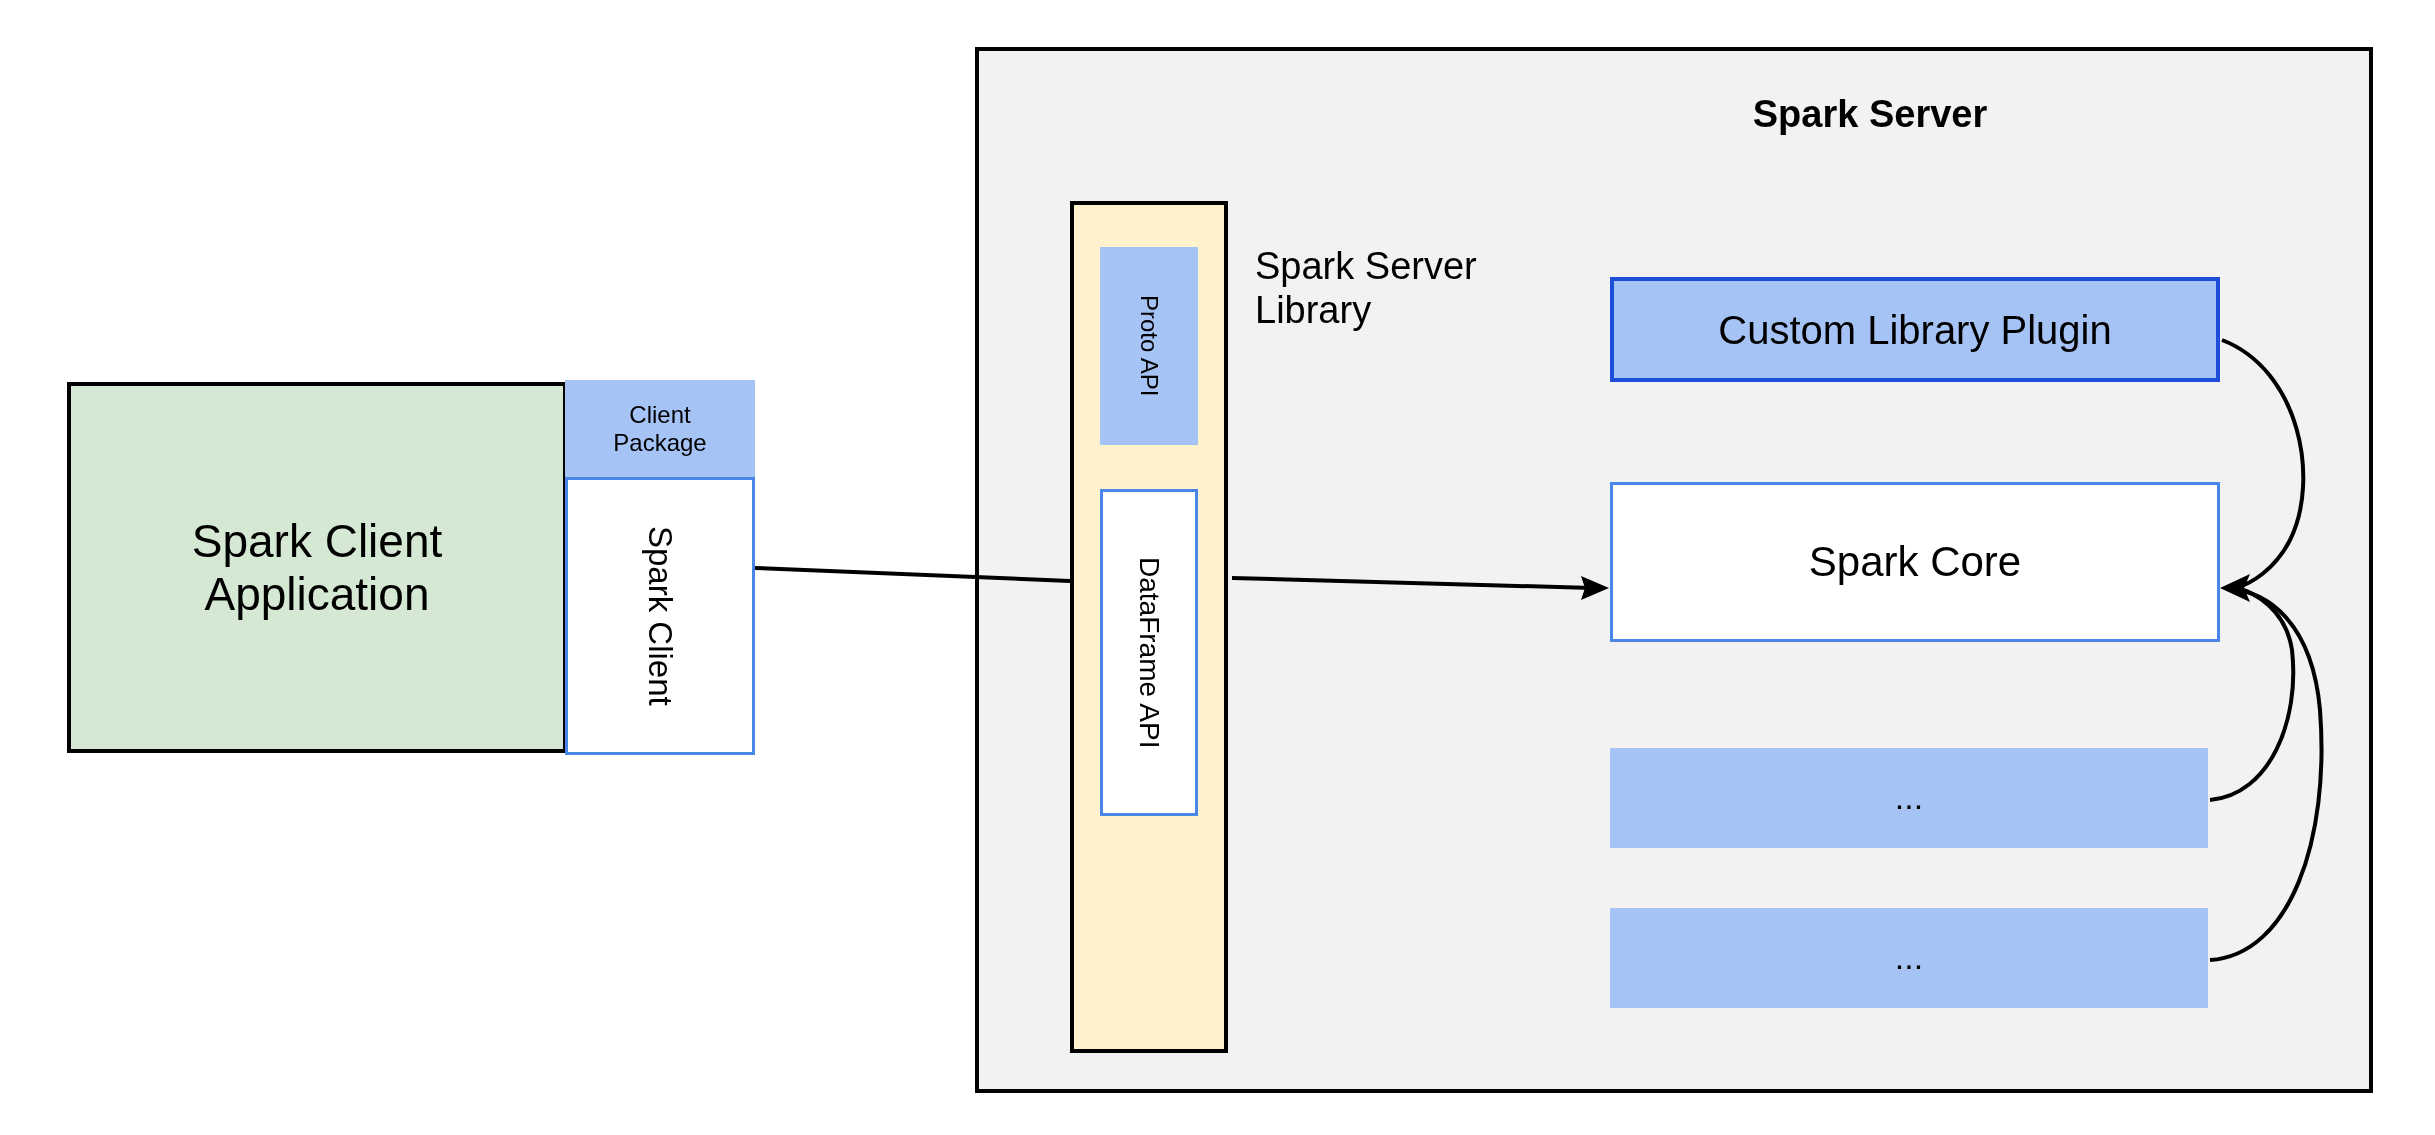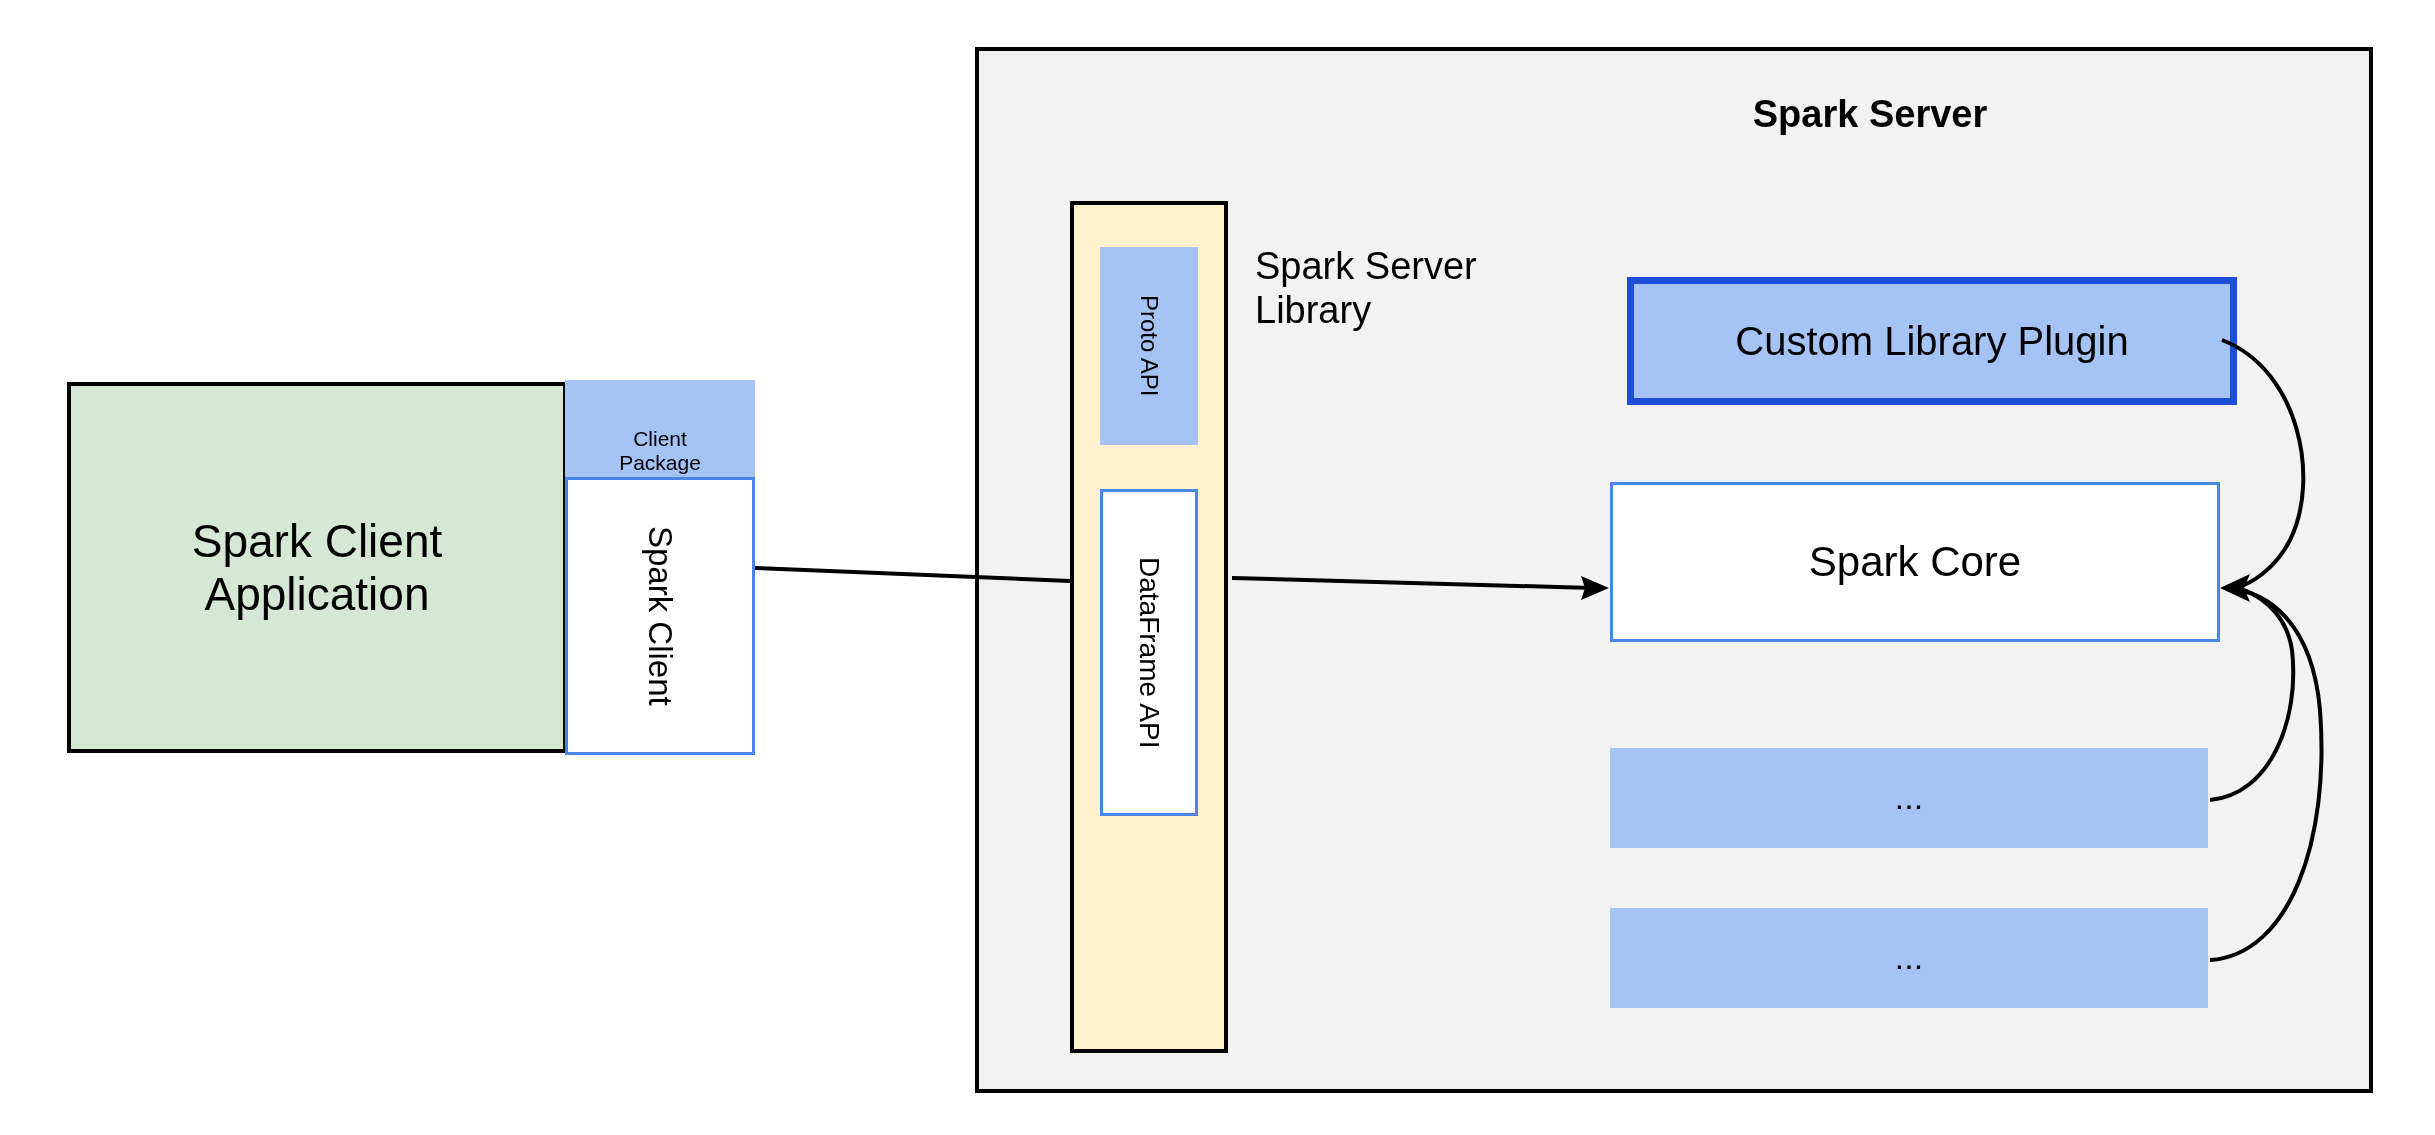--- a/index.html
+++ b/index.html
@@ -46,22 +46,21 @@
     white-space: pre-line;
   }
 
   #client-package-box {
     left: 565px;
     top: 380px;
     width: 190px;
     height: 97px;
     background: #a6c3f5;
     border: 2px solid #a6c3f5;
-    font-size: 21px;
-    align-items: flex-end;
+    font-size: 24px;
   }
   #client-package-label { white-space: pre-line; }
 
   #spark-client-box {
     left: 565px;
     top: 477px;
     width: 190px;
     height: 278px;
     background: #ffffff;
     border: 3px solid #4a86e8;
@@ -154,25 +153,24 @@
     text-orientation: mixed;
     font-size: 28px;
     white-space: nowrap;
   }
 
   
   #custom-library-plugin-box {
     left: 1610px;
     top: 277px;
     width: 610px;
-    height: 128px;
-    background: #a6c3f5;
-    border: 7px solid #1d4ed8;
+    height: 105px;
+    background: #a6c3f5;
+    border: 4px solid #1d4ed8;
     font-size: 40px;
-    margin-left: 17px;
   }
 
   #spark-core-box {
     left: 1610px;
     top: 482px;
     width: 610px;
     height: 160px;
     background: #ffffff;
     border: 3px solid #4a86e8;
     font-size: 42px;

